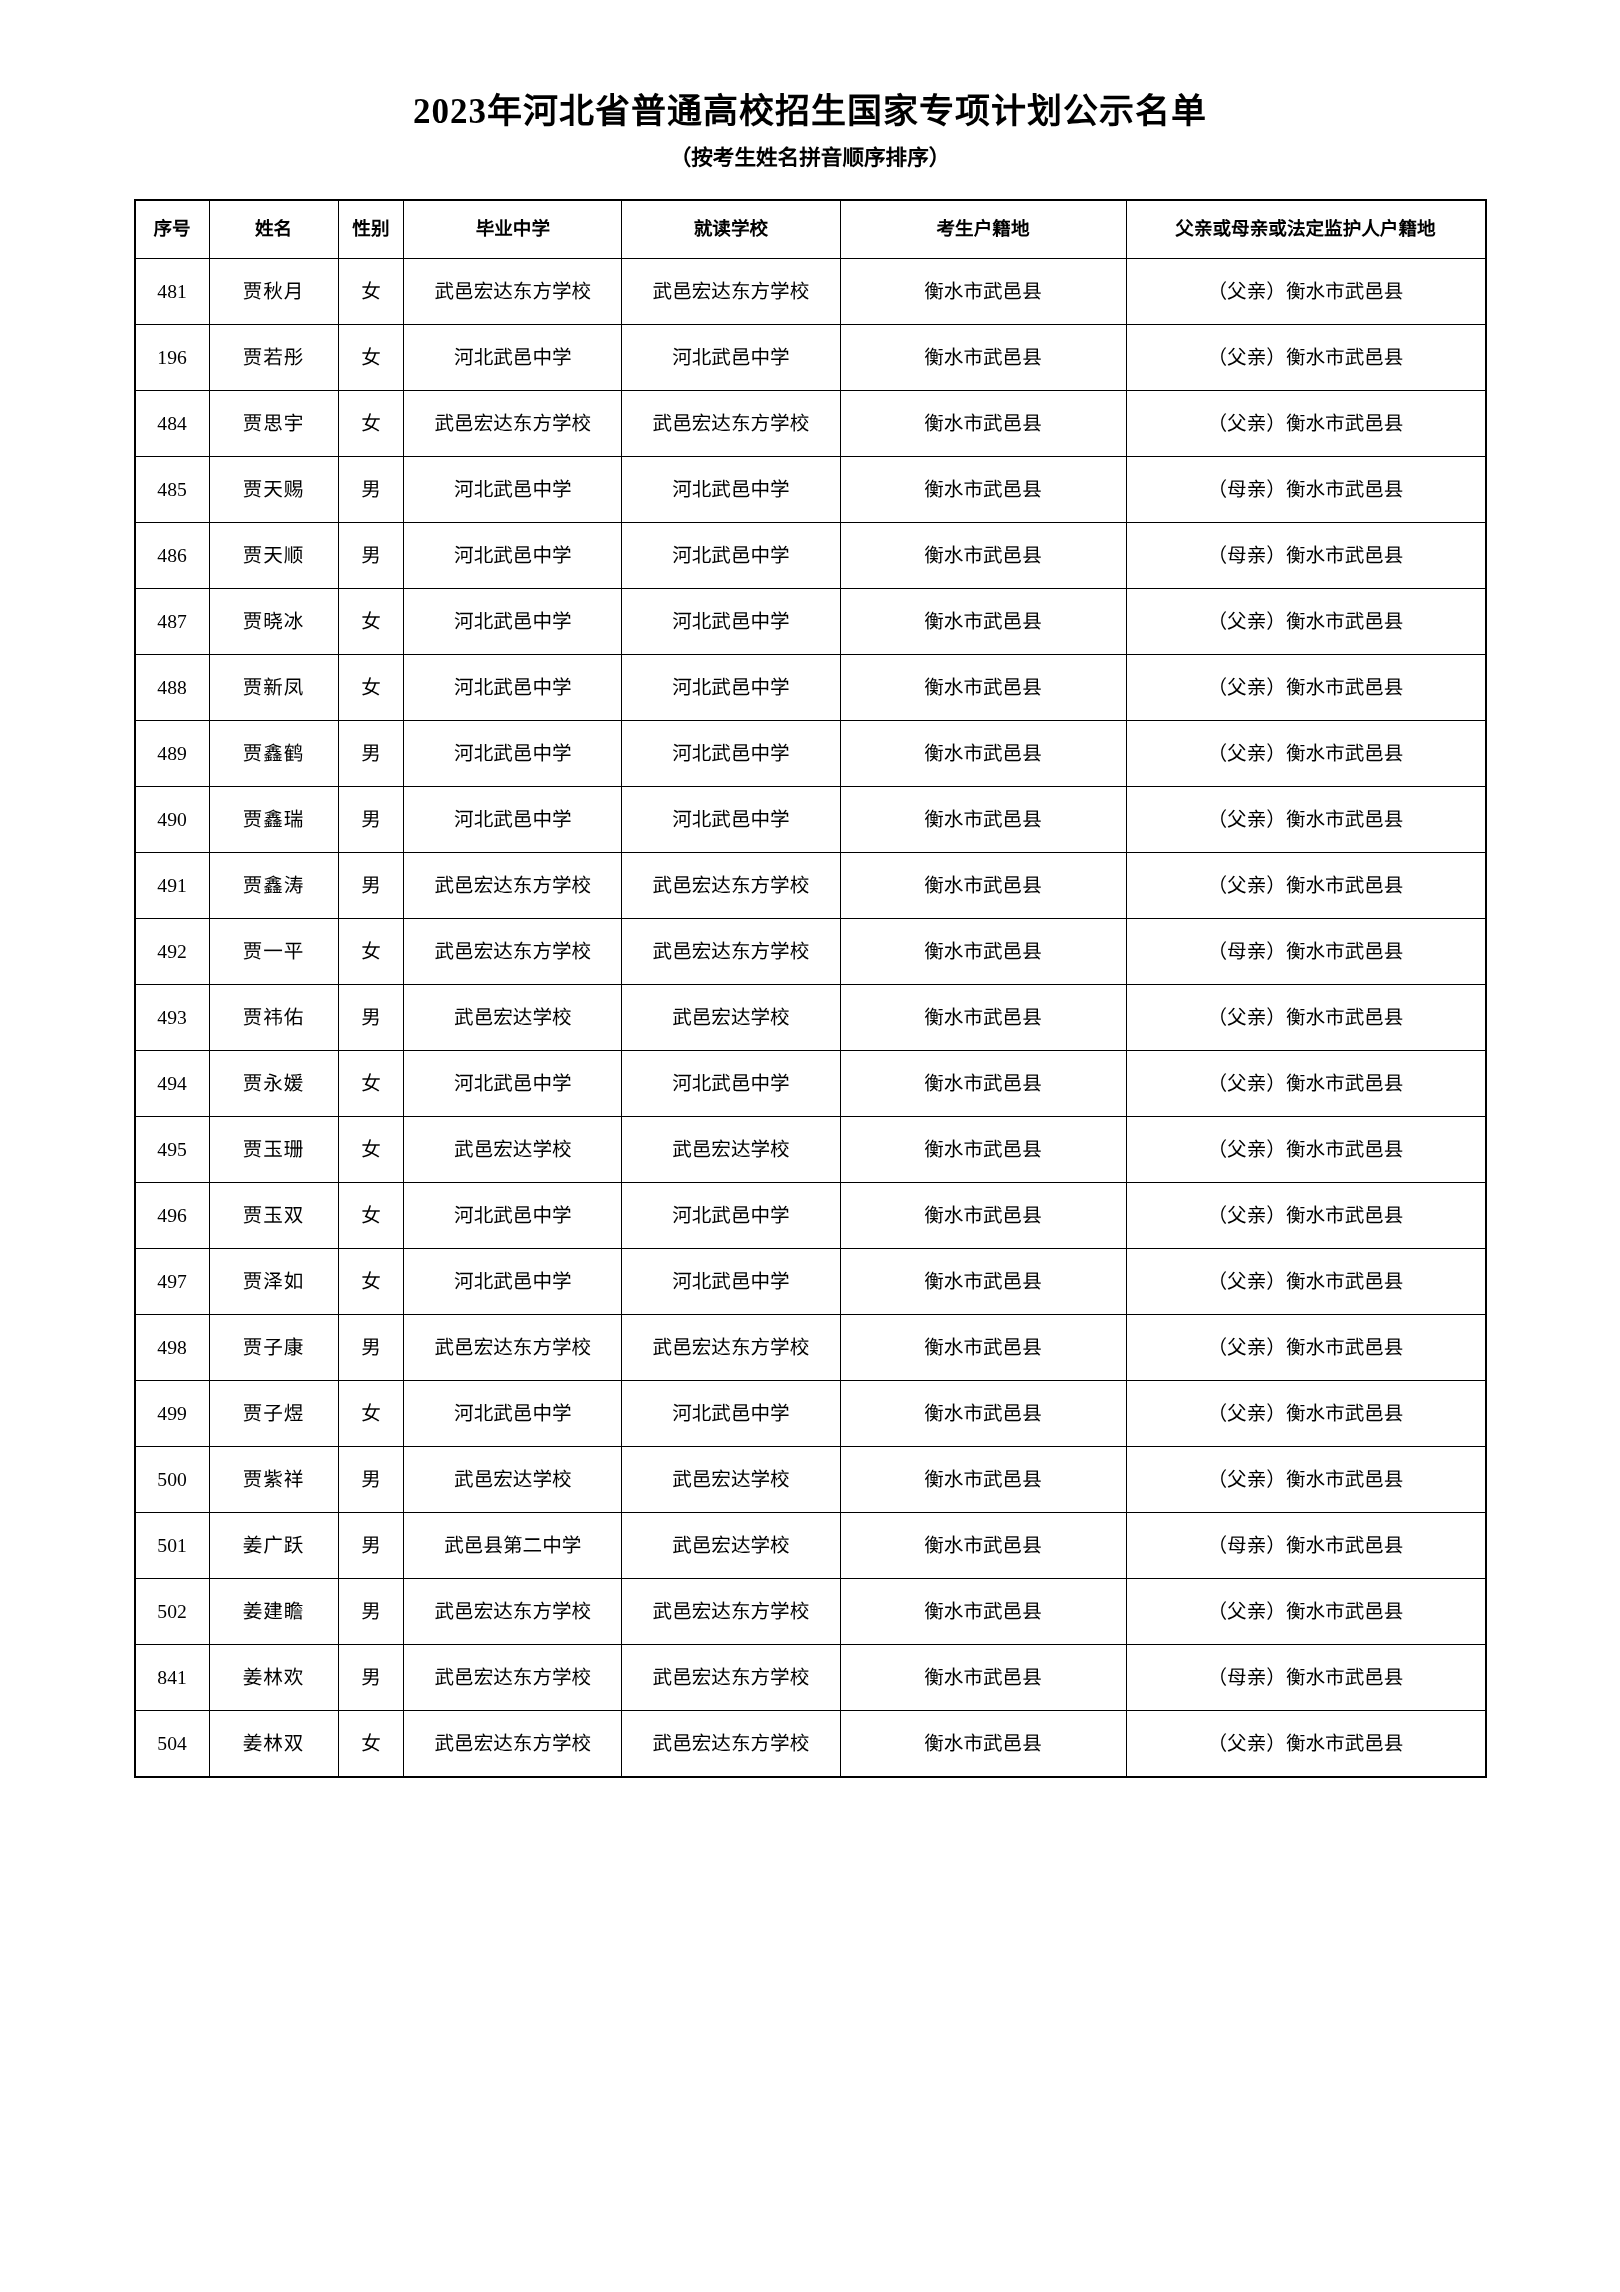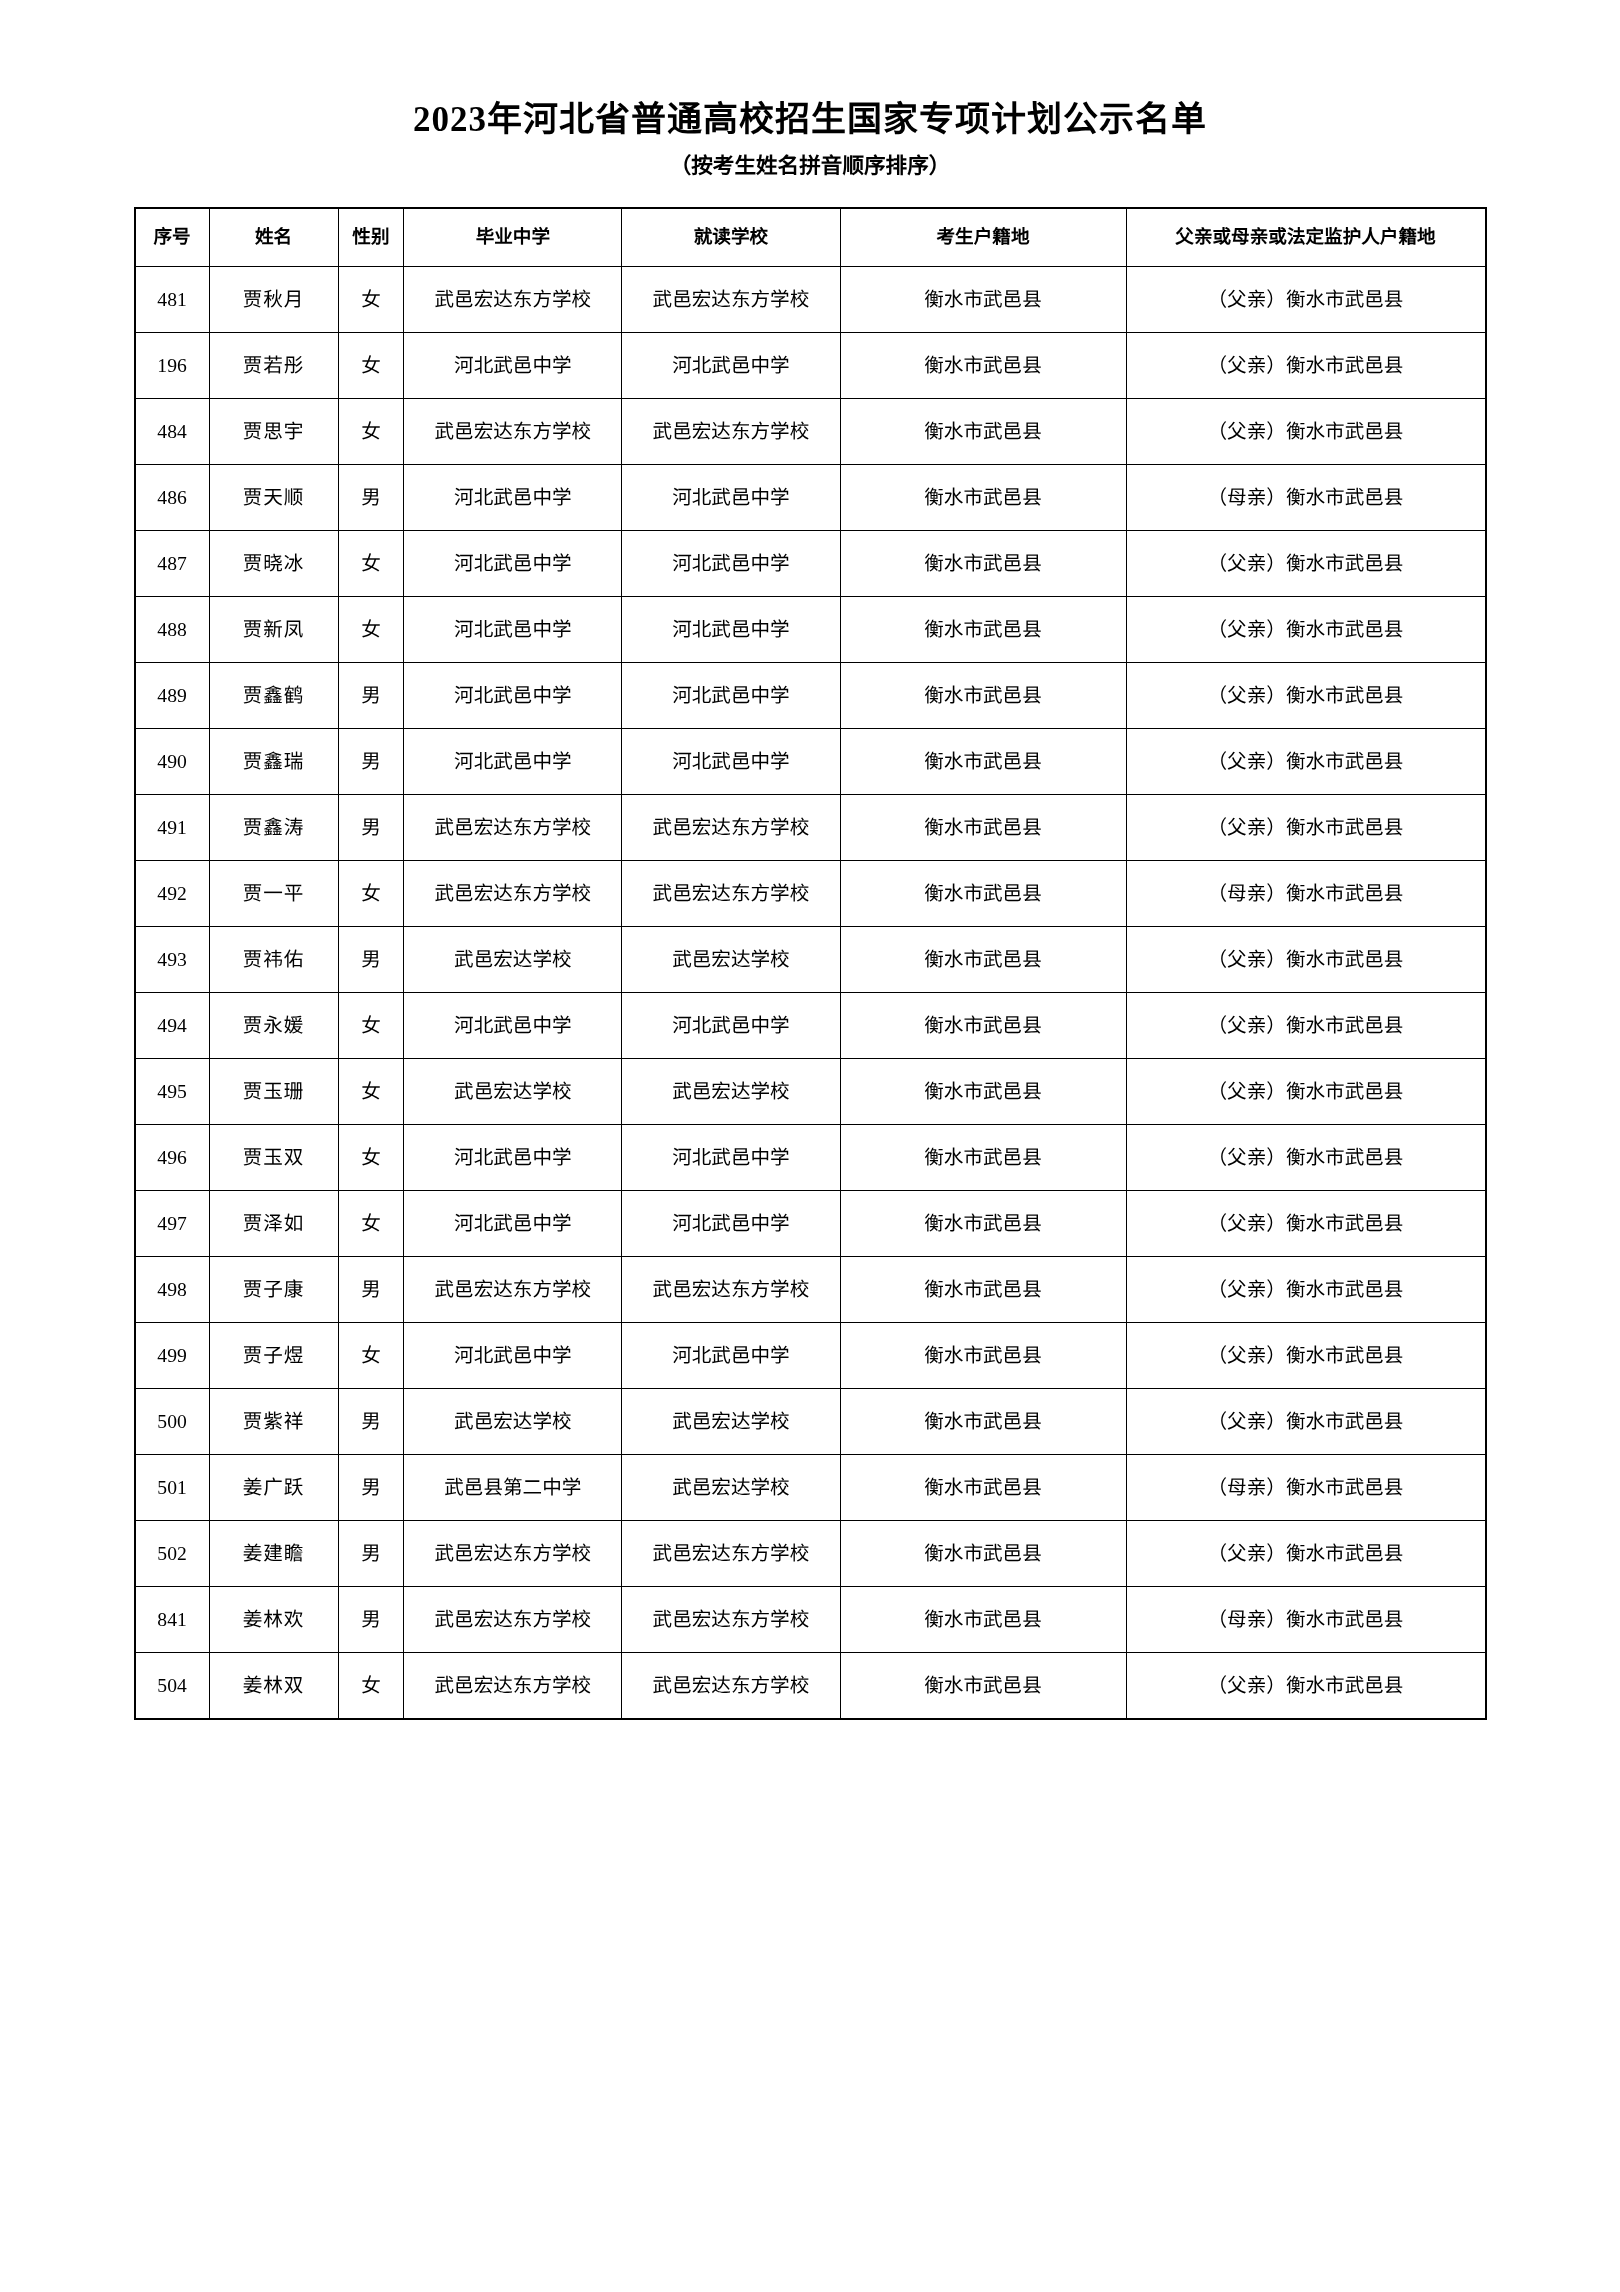--- a/index.html
+++ b/index.html
@@ -13,21 +13,21 @@
     height: 2293px;
     font-family: "Liberation Serif", "DejaVu Serif", serif;
     color: #000000;
     -webkit-font-smoothing: antialiased;
   }
   .page {
     position: relative;
     width: 1620px;
     height: 2293px;
     box-sizing: border-box;
-    padding: 16px;
+    padding: 8px;
     overflow: hidden;
   }
 
   
   .title-block {
     padding-top: 80px;
     text-align: center;
   }
   .doc-title {
     font-family: "Liberation Serif", "DejaVu Serif", serif;
@@ -157,20 +157,29 @@
           <tr>
             <td class="c-idx">484</td>
             <td class="c-name">贾思宇</td>
             <td class="c-sex">女</td>
             <td class="c-school">武邑宏达东方学校</td>
             <td class="c-school">武邑宏达东方学校</td>
             <td class="c-region">衡水市武邑县</td>
             <td class="c-guard">（父亲）衡水市武邑县</td>
           </tr>
           <tr>
+            <td class="c-idx">485</td>
+            <td class="c-name">贾天赐</td>
+            <td class="c-sex">男</td>
+            <td class="c-school">河北武邑中学</td>
+            <td class="c-school">河北武邑中学</td>
+            <td class="c-region">衡水市武邑县</td>
+            <td class="c-guard">（母亲）衡水市武邑县</td>
+          </tr>
+          <tr>
             <td class="c-idx">486</td>
             <td class="c-name">贾天顺</td>
             <td class="c-sex">男</td>
             <td class="c-school">河北武邑中学</td>
             <td class="c-school">河北武邑中学</td>
             <td class="c-region">衡水市武邑县</td>
             <td class="c-guard">（母亲）衡水市武邑县</td>
           </tr>
           <tr>
             <td class="c-idx">487</td>

